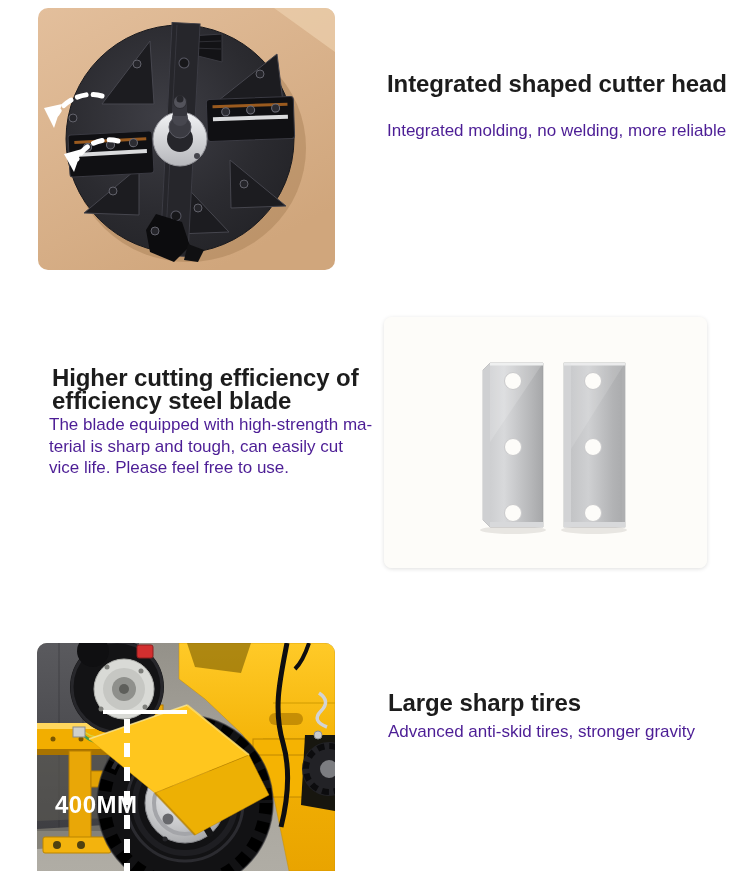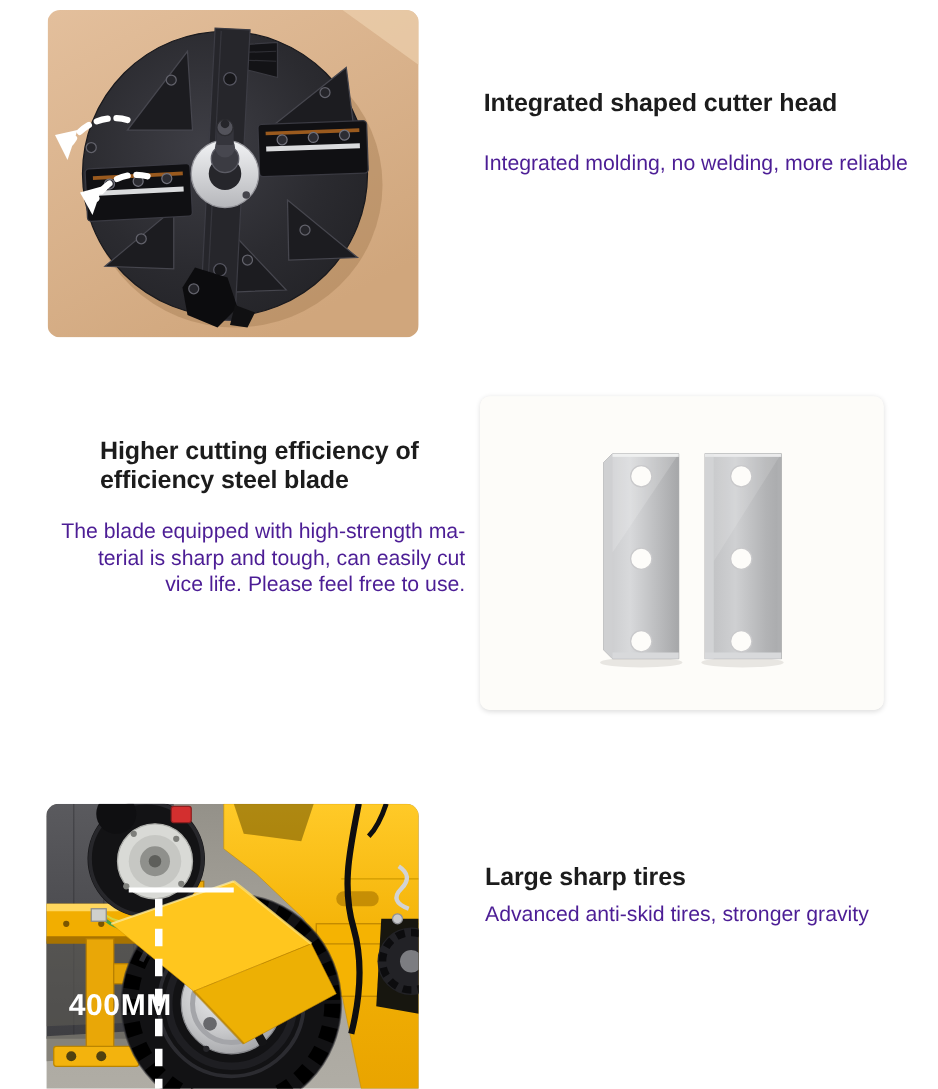--- a/index.html
+++ b/index.html
@@ -7,28 +7,28 @@
     position:relative;width:750px;height:871px;background:#ffffff;
     font-family:"Liberation Sans","DejaVu Sans",sans-serif;overflow:hidden;
   }
   section{display:contents;}
   .photo{position:absolute;margin:0;border-radius:10px;overflow:hidden;}
   .photo svg{display:block;}
   .p1{left:38px;top:8px;width:297px;height:262px;}
   .p2{left:384px;top:317px;width:323px;height:251px;border-radius:8px;
       background:#fdfcf9;box-shadow:0 1px 4px rgba(0,0,0,0.13);}
   .p3{left:37px;top:607px;width:298px;height:258px;margin-top:36px;}
-  .heading{position:absolute;font-weight:700;font-size:20px;line-height:23px;
+  .heading{position:absolute;font-weight:700;font-size:24px;line-height:23px;
            color:#1c1c1c;letter-spacing:-0.1px;}
   .h1{left:387px;top:72px;}
-  .h2{left:52px;top:350px;margin-left:28px;}
+  .h2{left:52px;top:366px;}
   .h3{left:388px;top:691px;}
   .bodytxt{position:absolute;font-size:17px;line-height:21.5px;color:#4c1d95;font-weight:400;}
   .b1{left:387px;top:120px;}
-  .b2{left:49px;top:414px;text-align:right;}
+  .b2{left:49px;top:414px;}
   .b3{left:388px;top:721px;}
   .measure-label{
     position:absolute;left:18px;top:148px;font-size:24px;font-weight:700;
     color:#ffffff;letter-spacing:0.5px;
   }
 </style>
 </head>
 <body>
 
 <div class="page">

